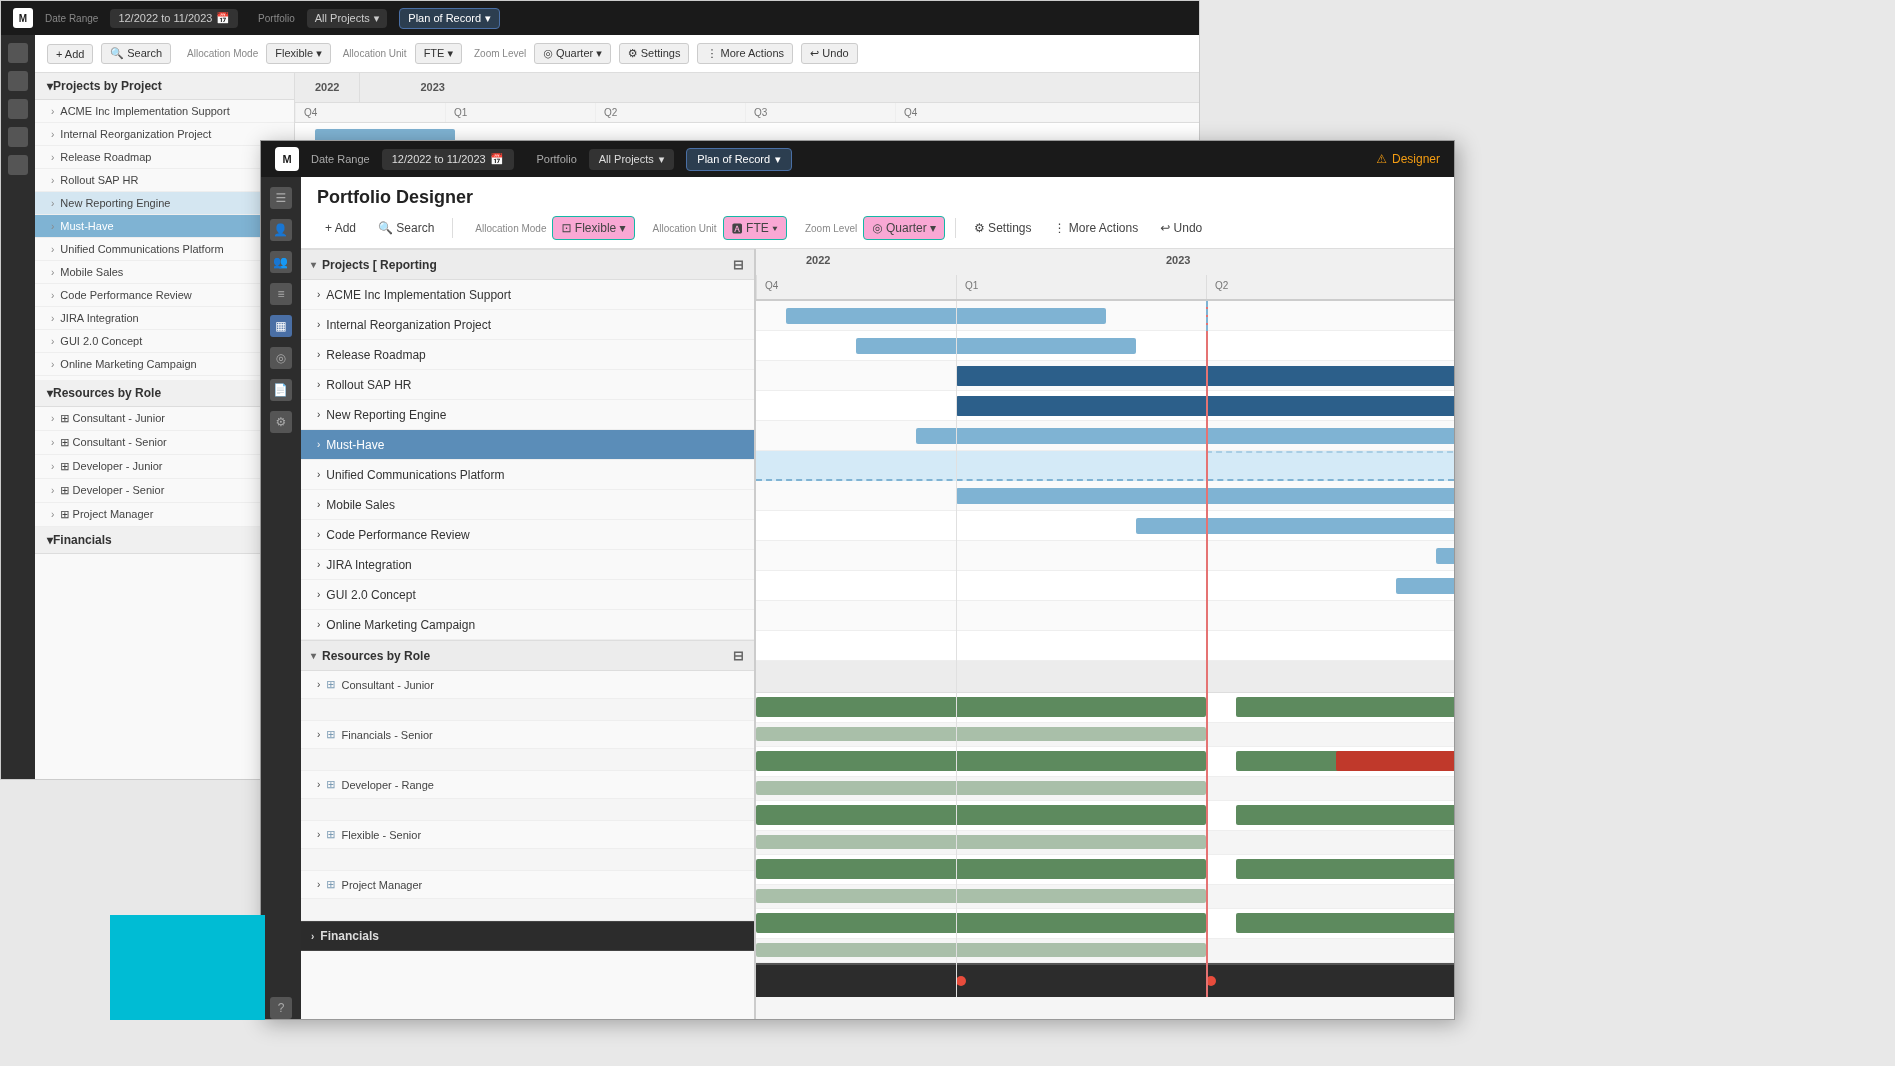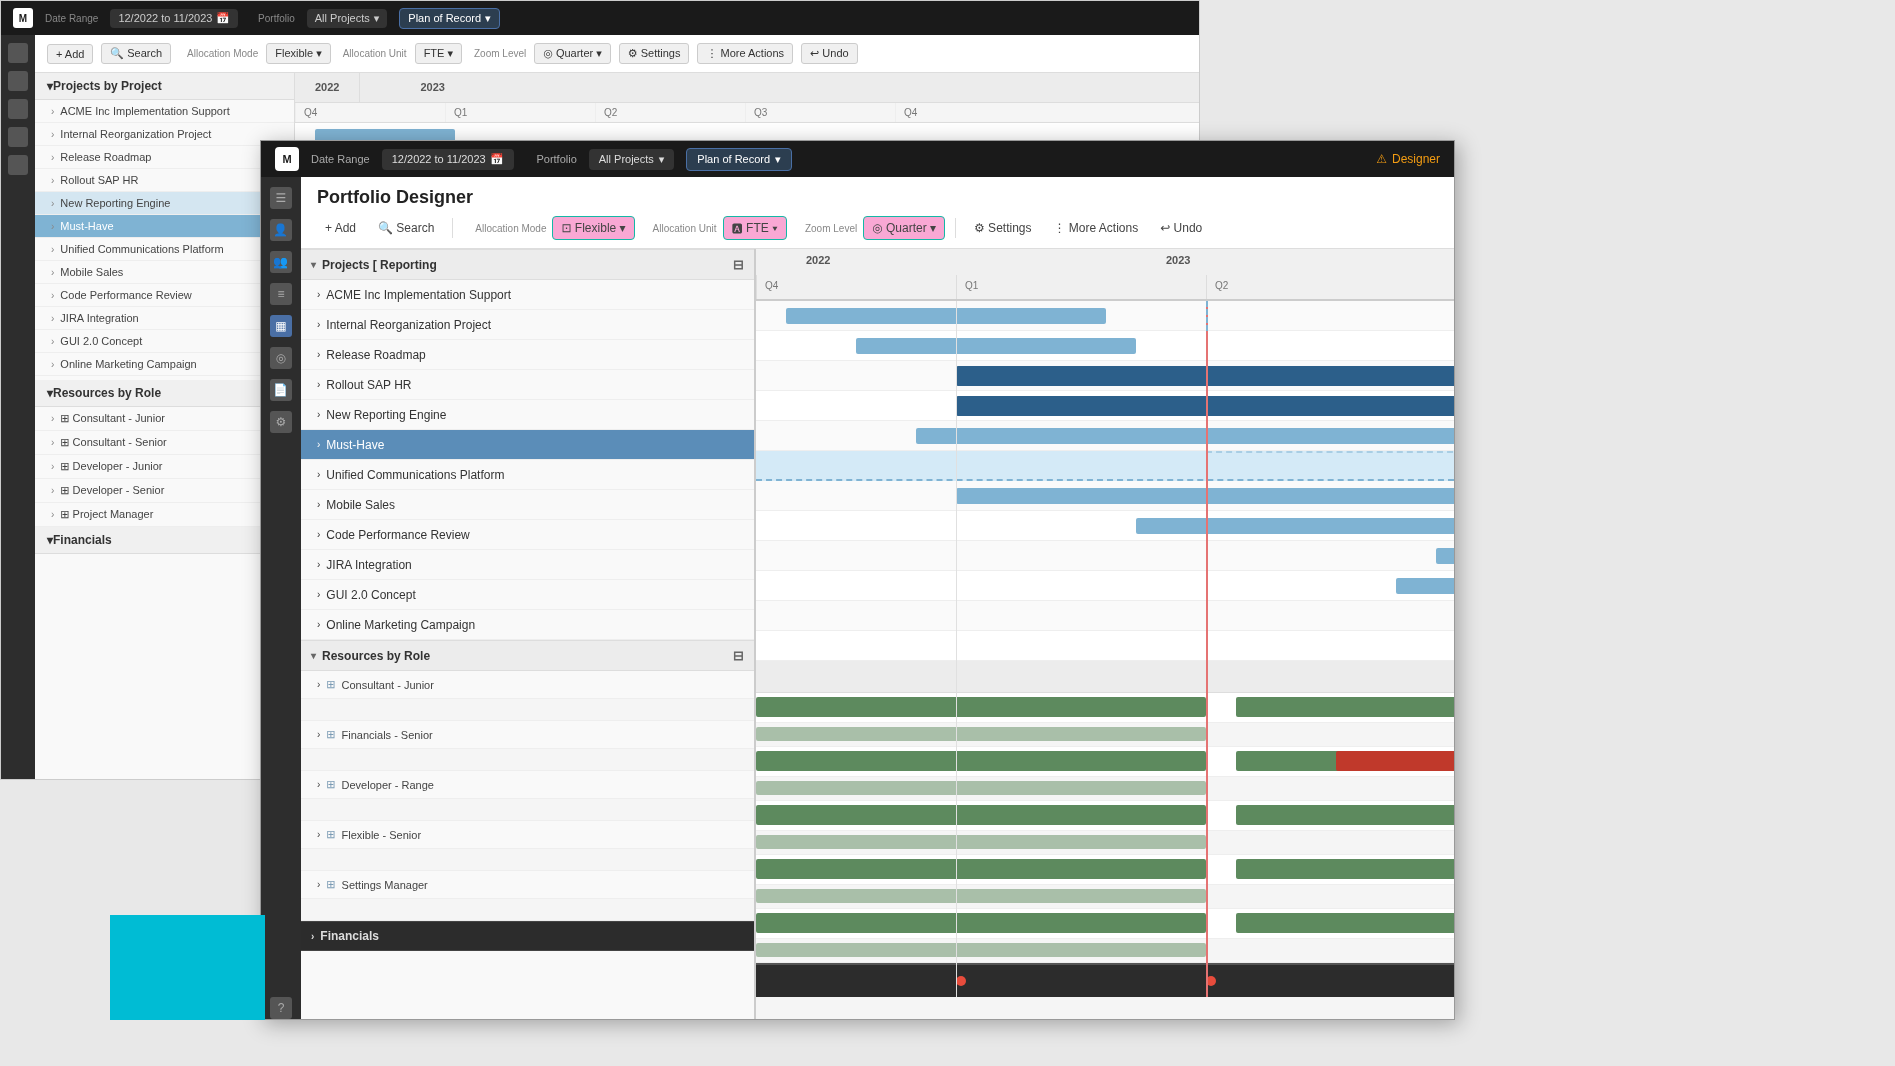--- a/index.html
+++ b/index.html
@@ -548,21 +548,21 @@
           <div style="height:22px;background:#f5f5f5;border-bottom:1px solid #eee;"></div>
           <div class="resource-row">
             <span class="row-chevron">›</span>
             <span class="resource-icon">⊞</span>
             <span>Flexible - Senior</span>
           </div>
           <div style="height:22px;background:#f5f5f5;border-bottom:1px solid #eee;"></div>
           <div class="resource-row">
             <span class="row-chevron">›</span>
             <span class="resource-icon">⊞</span>
-            <span>Settings Manager</span>
+            <span>Project Manager</span>
           </div>
           <div style="height:22px;background:#f5f5f5;border-bottom:1px solid #eee;"></div>
 
           <div class="section-header" style="background:#2c2c2c;color:#ddd;border-color:#444;">
             <span class="collapse-btn" style="color:#ddd;">›</span>
             <span>Financials</span>
           </div>
         </div>
 
         <div class="fg-right">

